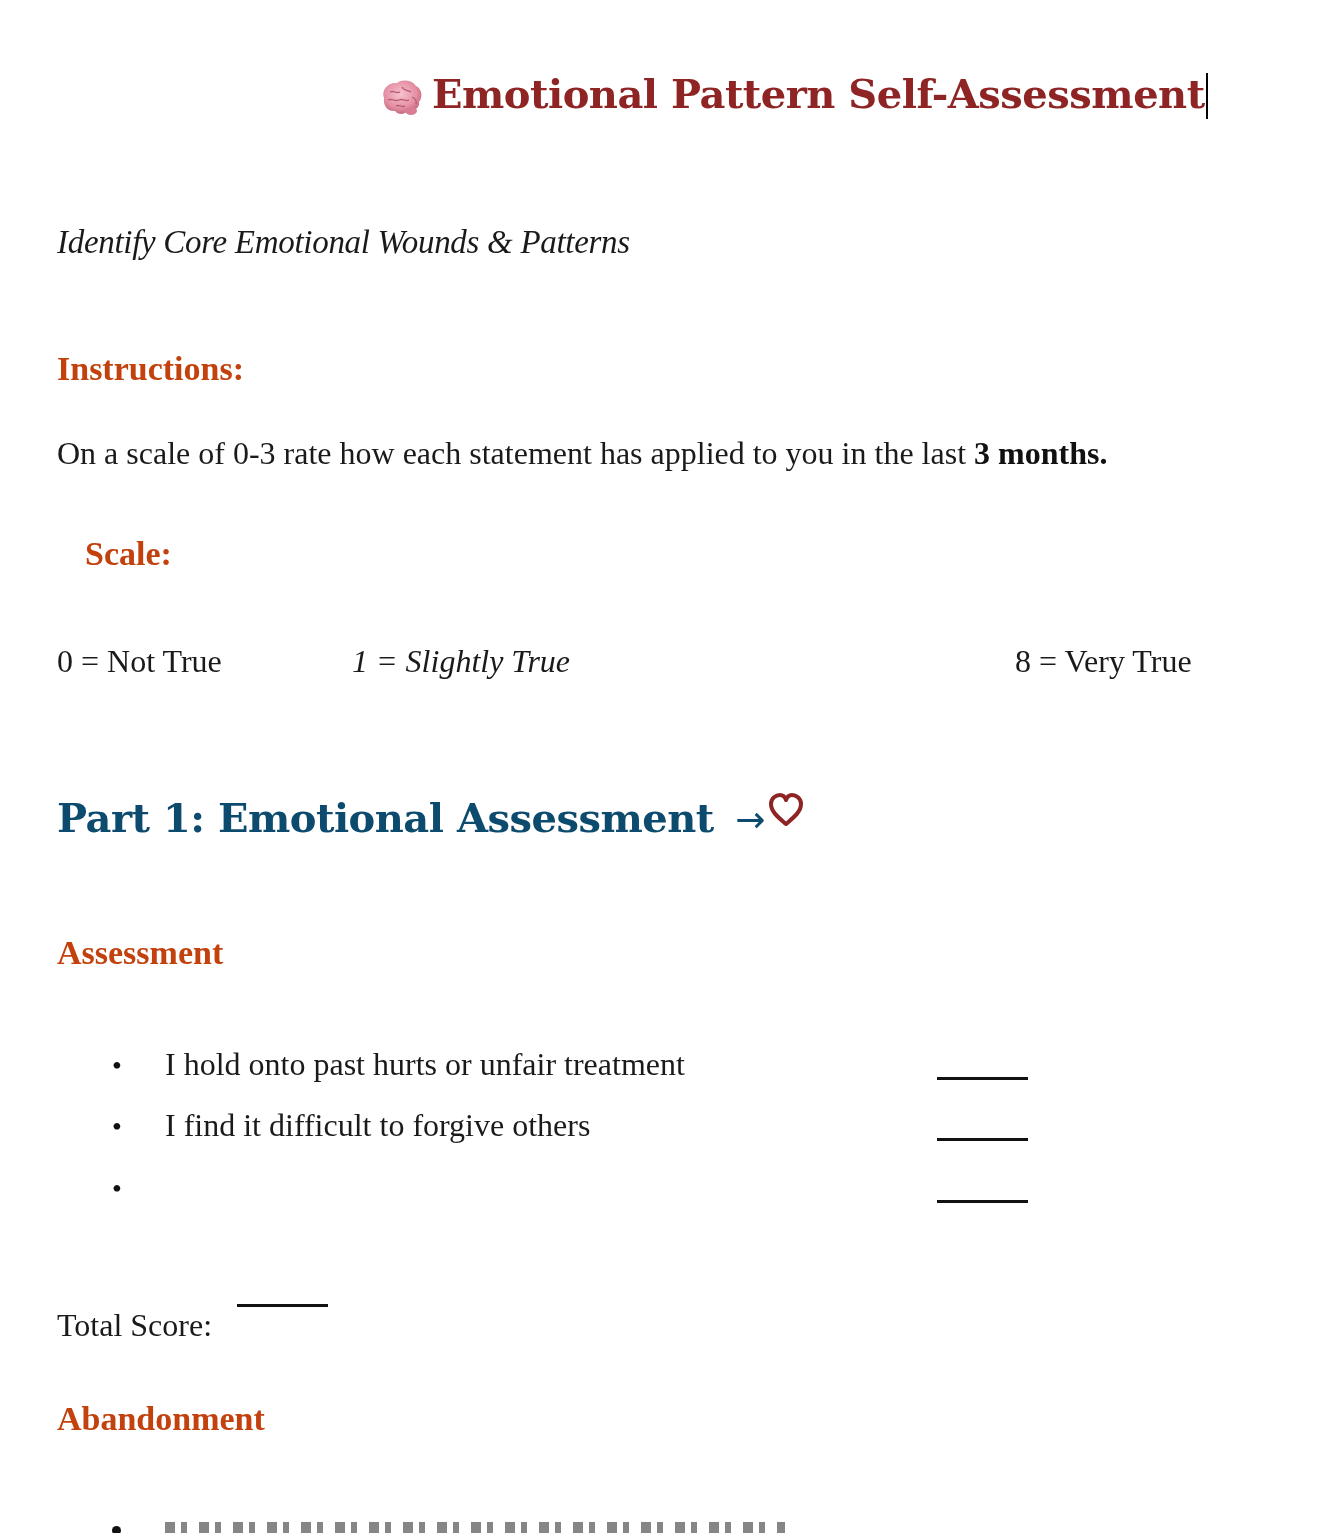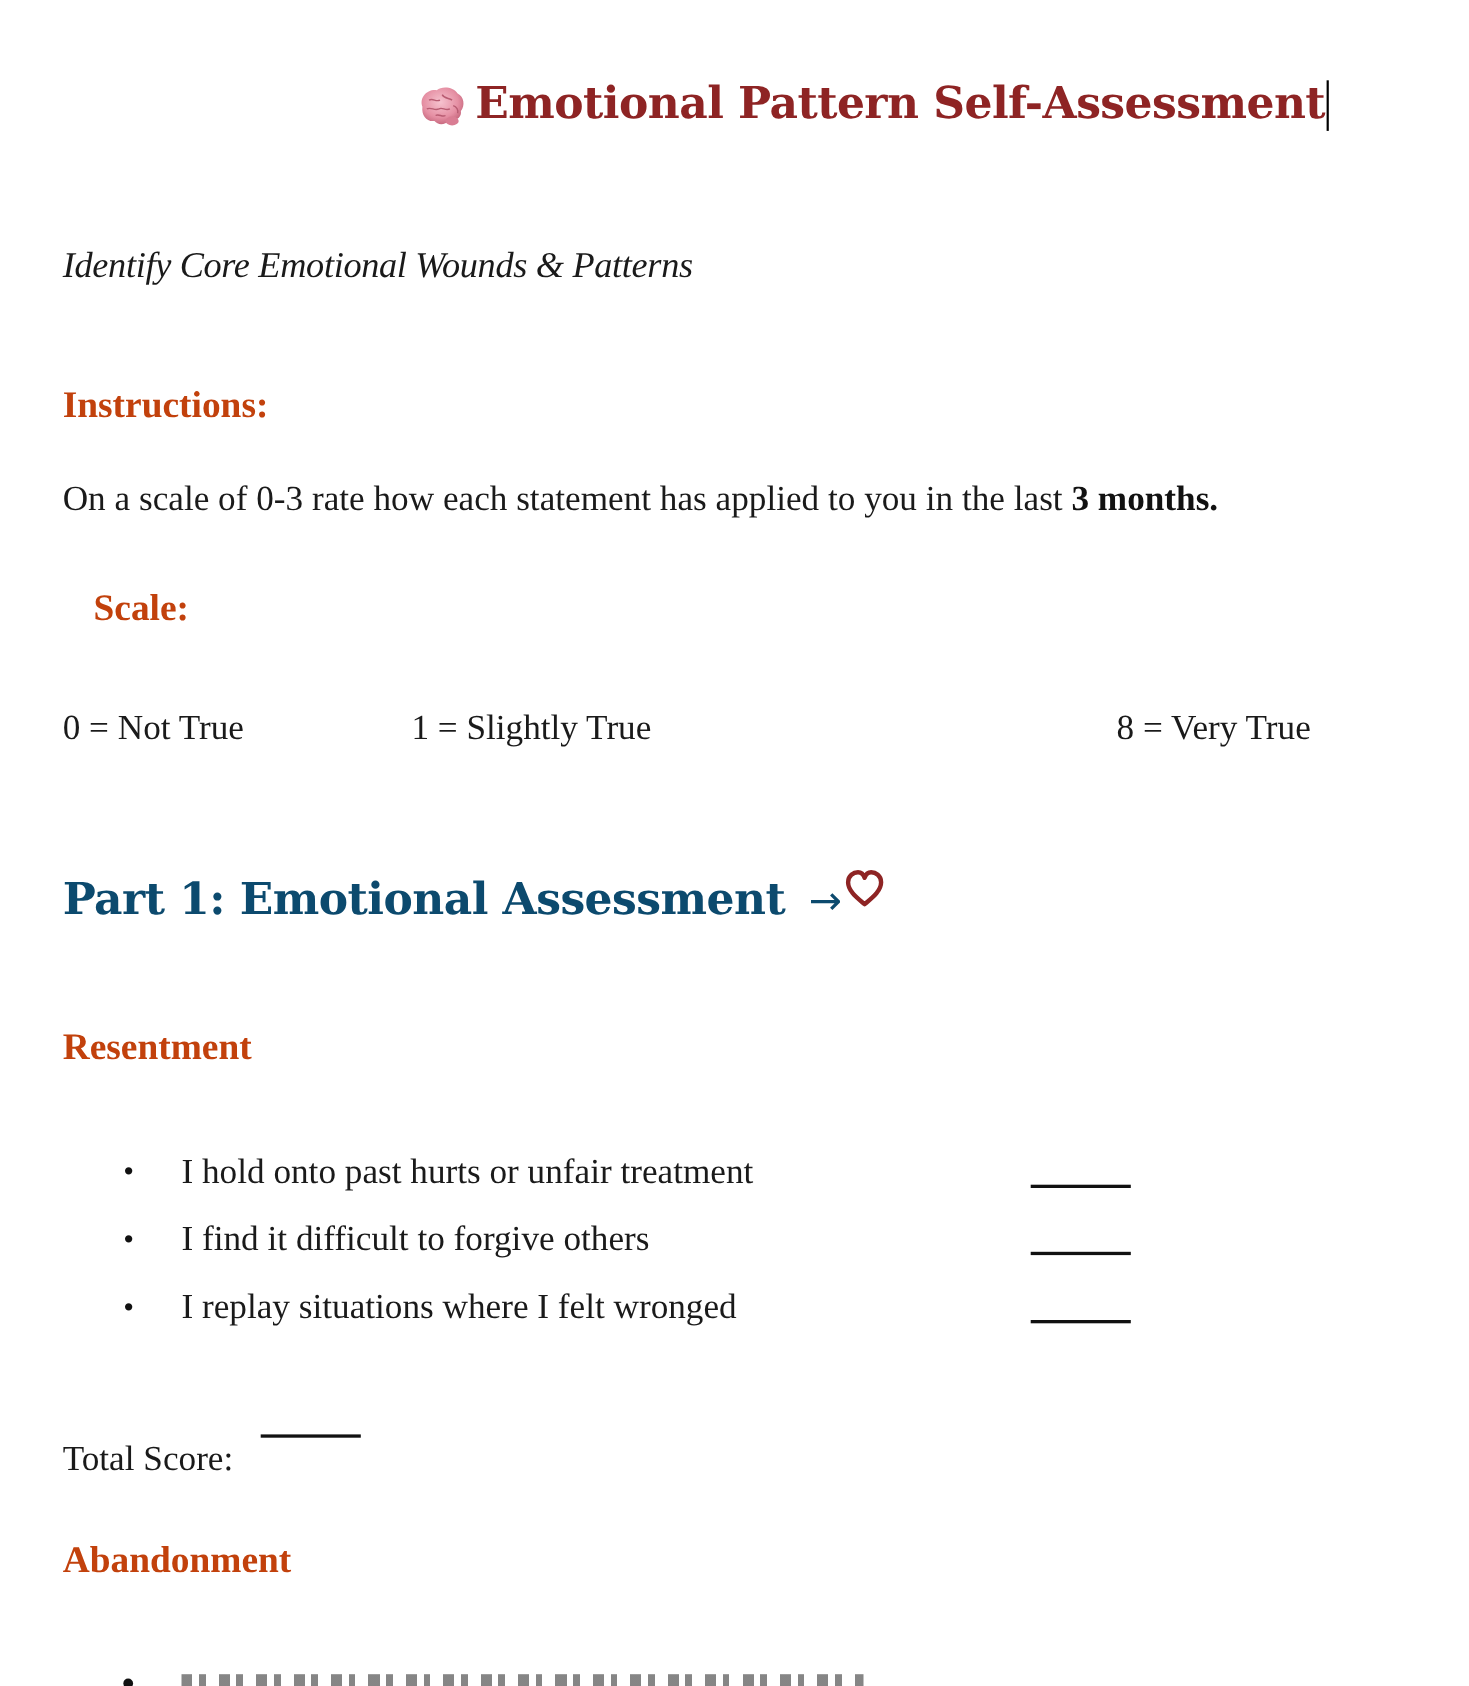--- a/index.html
+++ b/index.html
@@ -75,21 +75,21 @@
       color: #1a1a1a;
     }
     .body-text b { color: #111; }
 
     .instr-h { left: 57px; top: 347px; }
     .instr-t { left: 57px; top: 431px; }
     .scale-h { left: 57px; top: 532px; margin-left: 28px; }
 
     .scale-item { top: 639px; }
     .scale-0 { left: 57px; }
-    .scale-1 { left: 374px; }
+    .scale-1 { left: 352px; font-style: italic; }
     .scale-2 { left: 673px; }
     .scale-3 { left: 1015px; }
 
     
     .part-h {
       left: 57px; top: 790px;
       font-family: "DejaVu Serif", "Liberation Serif", serif;
       font-weight: bold;
       font-size: 40px;
       line-height: 56px;
@@ -196,32 +196,31 @@
 
   <div class="abs part-h">
     <span>Part 1: Emotional Assessment</span>
     <span class="arrow-icon">→</span><span class="heart-icon">
       <svg width="38" height="36" viewBox="0 0 38 36">
         <path d="M19 32 C12 26 4 20 4 12 C4 6 9 3 13 3 C16 3 18 5 19 8 C20 5 22 3 25 3 C29 3 34 6 34 12 C34 20 26 26 19 32 Z" fill="none" stroke="#8e2424" stroke-width="4" stroke-linejoin="round"></path>
       </svg>
     </span>
   </div>
 
-  <div class="abs heading sub-h resent-h">Resentment</div>
+  <div class="abs heading sub-h resent-h">Assessment</div>
 
   <div class="abs bullet" style="top:1044px;">•</div>
   <div class="abs body-text item-text" style="top:1042px;">I hold onto past hurts or unfair treatment</div>
   <div class="blank" style="top:1077px;"></div>
 
   <div class="abs bullet" style="top:1105px;">•</div>
   <div class="abs body-text item-text" style="top:1103px;">I find it difficult to forgive others</div>
   <div class="blank" style="top:1138px;"></div>
 
   <div class="abs bullet" style="top:1167px;">•</div>
-  <div class="abs body-text item-text" style="top:1165px;">I replay situations where I felt wronged</div>
   <div class="blank" style="top:1200px;"></div>
 
   <div class="abs body-text total">Total Score:</div>
   <div class="total-blank"></div>
 
   <div class="abs heading sub-h aband-h">Abandonment</div>
 
   <div class="clipped-row">
     <span class="bullet-dot"></span>
     <span class="ghost"></span>

